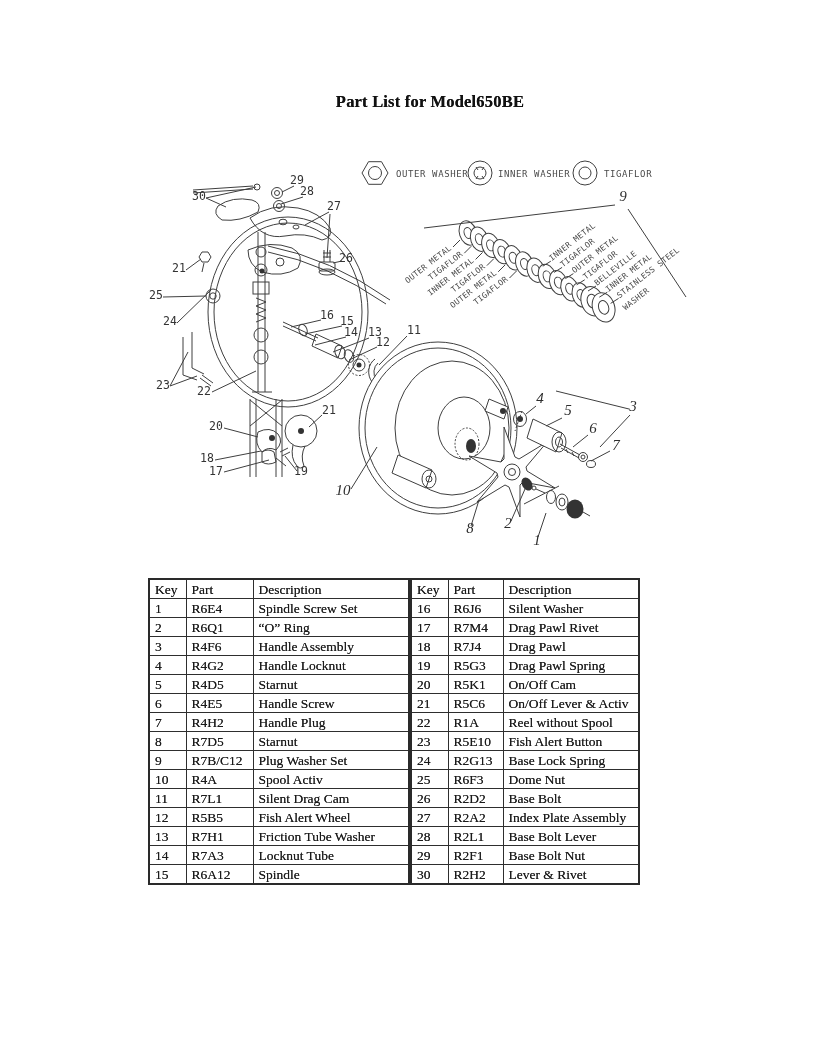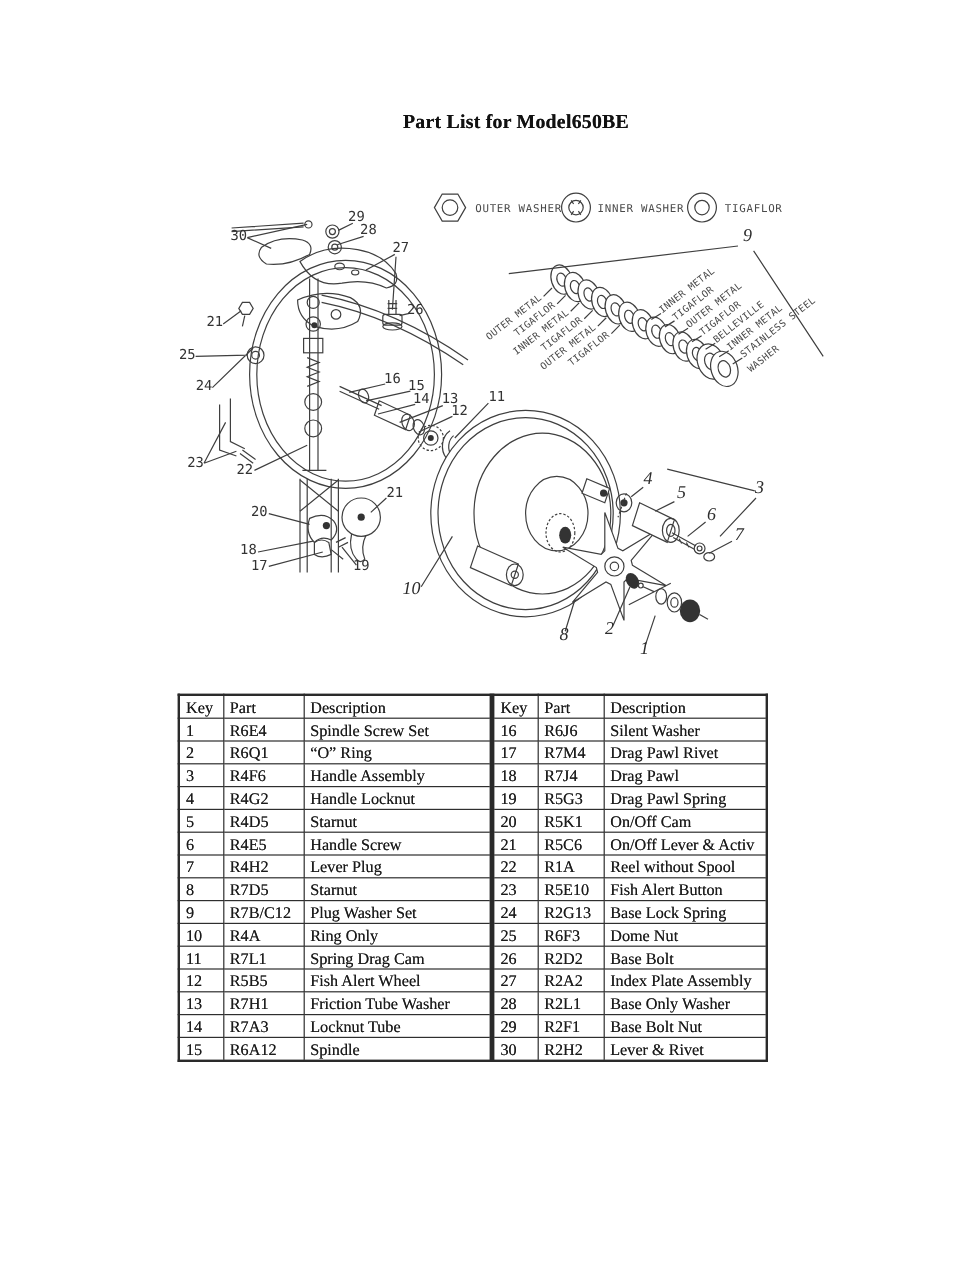--- a/index.html
+++ b/index.html
@@ -315,41 +315,41 @@
           <td>Starnut</td>
         </tr>
         <tr>
           <td>6</td>
           <td>R4E5</td>
           <td>Handle Screw</td>
         </tr>
         <tr>
           <td>7</td>
           <td>R4H2</td>
-          <td>Lever Plug</td>
+          <td>Handle Plug</td>
         </tr>
         <tr>
           <td>8</td>
           <td>R7D5</td>
           <td>Starnut</td>
         </tr>
         <tr>
           <td>9</td>
           <td>R7B/C12</td>
           <td>Plug Washer Set</td>
         </tr>
         <tr>
           <td>10</td>
           <td>R4A</td>
-          <td>Ring Only</td>
+          <td>Spool Activ</td>
         </tr>
         <tr>
           <td>11</td>
           <td>R7L1</td>
-          <td>Spring Drag Cam</td>
+          <td>Silent Drag Cam</td>
         </tr>
         <tr>
           <td>12</td>
           <td>R5B5</td>
           <td>Fish Alert Wheel</td>
         </tr>
         <tr>
           <td>13</td>
           <td>R7H1</td>
           <td>Friction Tube Washer</td>
@@ -434,21 +434,21 @@
           <td>Base Bolt</td>
         </tr>
         <tr>
           <td>27</td>
           <td>R2A2</td>
           <td>Index Plate Assembly</td>
         </tr>
         <tr>
           <td>28</td>
           <td>R2L1</td>
-          <td>Base Only Washer</td>
+          <td>Base Bolt Lever</td>
         </tr>
         <tr>
           <td>29</td>
           <td>R2F1</td>
           <td>Base Bolt Nut</td>
         </tr>
         <tr>
           <td>30</td>
           <td>R2H2</td>
           <td>Lever &amp; Rivet</td>

